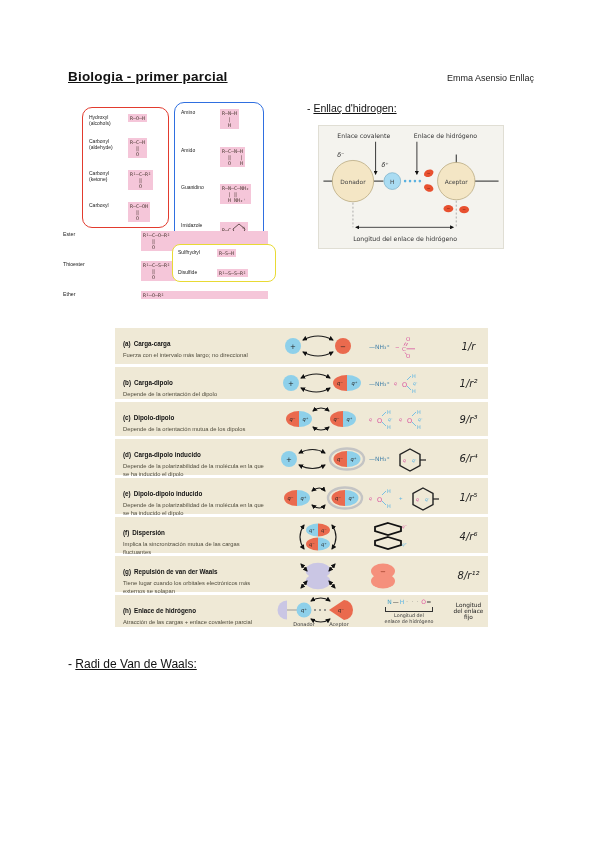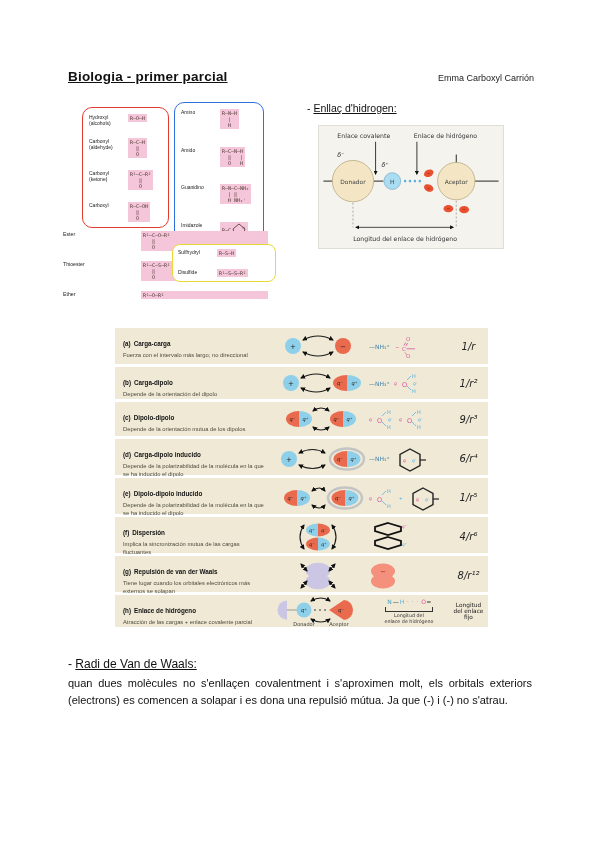--- a/index.html
+++ b/index.html
@@ -104,21 +104,21 @@
   <defs>
     <marker id="ah" viewBox="0 0 8 8" refX="6.5" refY="4" markerWidth="4.5" markerHeight="4.5" orient="auto-start-reverse">
       <path d="M0,0 L8,4 L0,8 Z" fill="#111"></path>
     </marker>
   </defs>
 </svg>
 
 <div class="page">
 
   <h1 class="doc-title">Biologia - primer parcial</h1>
-  <div class="doc-author">Emma Carboxyl Carrión</div>
+  <div class="doc-author">Emma Asensio Enllaç</div>
 
   <div class="fg-box fg-red">
     <div class="fg-row">
       <span class="fg-label pre">Hydroxyl
 (alcohols)</span>
       <span class="fg-struct pre">R—O—H</span>
     </div>
     <div class="fg-row">
       <span class="fg-label pre">Carbonyl
 (aldehyde)</span>
@@ -486,15 +486,14 @@
         <span class="bk"></span>
         <div class="hx-label pre">Longitud del
 enlace de hidrógeno</div>
       </div>
       <div class="dep plain">Longitud del enlace fijo</div>
     </div>
 
   </div>
 
   <div class="note-head"><span>- </span><span class="u">Radi de Van de Waals:</span></div>
-  <p class="note-body">quan dues molècules no s'enllaçen covalentment i s'aproximen molt, els orbitals exteriors (electrons) es comencen a solapar i es dona una repulsió mútua. Ja que (-) i (-) no s'atrau.</p>
 
 </div>
 
 </body></html>

